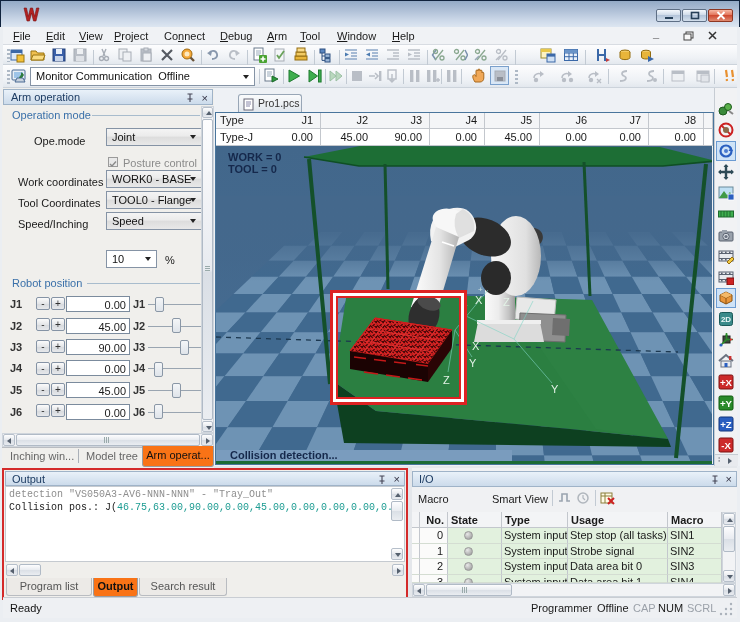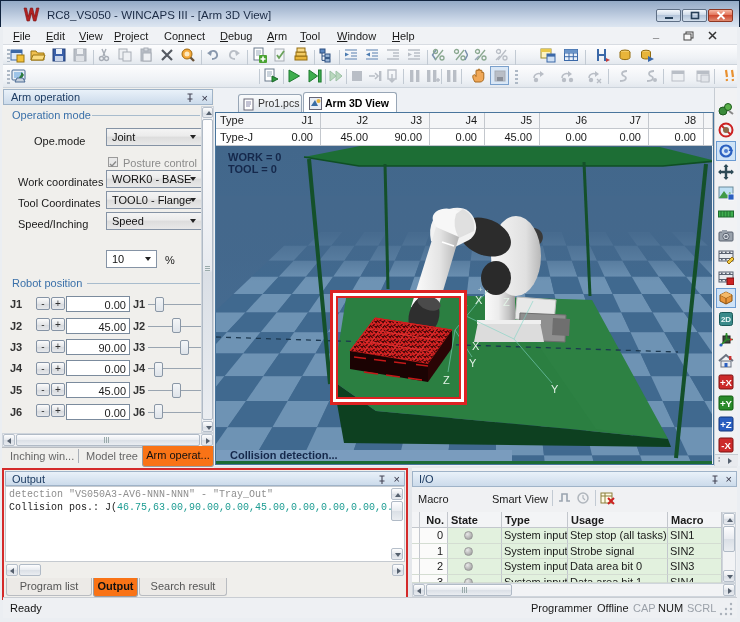--- a/index.html
+++ b/index.html
@@ -46,21 +46,20 @@
 .sbn{position:absolute;width:14px;height:13px;border:1px solid #8593a5;border-radius:2px;background:linear-gradient(180deg,#fbfbfb,#e4e6e9 50%,#d6d9dd 51%,#e6e8eb);text-align:center;line-height:11px;font-size:10px;color:#333}
 .strk{position:absolute;height:1px;background:#9aa5b1}
 .sthmb{position:absolute;width:9px;height:15px;background:linear-gradient(180deg,#f4f6f8,#dfe4ea);border:1px solid #8a97a6;border-radius:2px}
 </style></head>
 <body>
 
 <div class="a" id="title">
  <svg class="a" style="left:22px;top:6px" width="17" height="15" viewBox="0 0 17 15">
       <path d="M1 1 L4 14 L6.5 14 L8.5 6 L10.5 14 L13 14 L16 1 L13.5 1 L11.7 9.5 L9.6 1 L7.4 1 L5.3 9.5 L3.5 1 Z" fill="#b22222" stroke="#7a1010" stroke-width=".6"></path>
     </svg>
- <span class="a txt">RC8_VS050 - WINCAPS III - [Arm 3D View]</span>
  <div class="a wbtn" style="left:655px;width:25px"><svg width="10" height="9">
         <rect x="1" y="6" width="8" height="2" fill="#274059"></rect>
       </svg></div>
  <div class="a wbtn" style="left:681px;width:25px"><svg width="10" height="9">
         <rect x="1.5" y="1.5" width="7" height="6" fill="none" stroke="#274059" stroke-width="1.6"></rect>
       </svg></div>
  <div class="a wbtn cl" style="left:707px;width:25px"><svg width="10" height="9">
         <path d="M1.5 1 L8.5 8 M8.5 1 L1.5 8" stroke="#fff" stroke-width="1.8"></path>
       </svg></div>
 </div>
@@ -232,20 +231,21 @@
   </div>
 
 <div class="a tbar" style="top:65px;height:23px" id="tb2">
  <div class="grip" style="top:5px;height:14px"></div>
     <svg class="ic" style="left:8px;top:3px" width="16" height="16" viewBox="0 0 16 16">
       <rect x="1" y="2" width="13" height="10" rx="1" fill="#e8eef6" stroke="#4a6a94"></rect>
       <rect x="3" y="4" width="9" height="6" fill="#9ec4e8"></rect>
       <path d="M4 14 L14 14 L12 10 L6 10 Z" fill="#c8d2de" stroke="#4a6a94"></path>
       <path d="M10 5 C13 5 13 9 10 9 M10.5 9.5 L8.5 9.5 L9.8 7.6 Z" fill="#2e7a3e" stroke="#2e7a3e"></path>
     </svg>
+ <div class="cmb" style="left:27px;top:2px;width:225px;height:19px;background:#fff">Monitor Communication&nbsp; Offline<span class="ar" style="top:7px"></span></div>
     <div class="tsep" style="left:256px;top:4px"></div>
     <svg class="ic" style="left:260px;top:3px" width="16" height="16" viewBox="0 0 16 16">
       <rect x="2" y="1" width="9" height="12" fill="#fff" stroke="#6a7a8c"></rect>
       <path d="M4 4h5M4 6h5M4 8h4" stroke="#9ab"></path>
       <path d="M6 13 L12 10 L6 7 Z" fill="#2e9a3e" stroke="#1a6a28" transform="translate(3,1)"></path>
     </svg>
     <div class="tsep" style="left:280px;top:4px"></div>
     <svg class="ic" style="left:283px;top:3px" width="16" height="16" viewBox="0 0 16 16">
       <path d="M3 2 L13.5 8 L3 14 Z" fill="#3fae4f" stroke="#1f7a30"></path>
     </svg>
@@ -435,27 +435,20 @@
  <span class="a" style="left:84px;top:362px;color:#666">Model tree</span>
  <div class="btab on" style="left:140px;top:358px;width:72px;height:21px;padding-top:3px">Arm operat...</div>
 </div>
 
 <div class="a" id="mdi" style="left:214px;top:88px;width:596px;height:378px;background:#eef1f5">
 
  <div class="ttab" style="left:24px;top:6px;width:64px;height:19px;padding:2px 0 0 19px;font-size:10.5px">Pro1.pcs
    <svg class="a" style="left:4px;top:3px" width="12" height="13">
         <rect x="1" y="1" width="9" height="11" fill="#fff" stroke="#667"></rect>
         <path d="M3 4h5M3 6h5M3 8h4" stroke="#88a" stroke-width="1"></path>
-      </svg>
- </div>
- <div class="ttab on" style="left:89px;top:4px;width:94px;height:21px;padding:4px 0 0 21px;font-size:10.5px">Arm 3D View
-   <svg class="a" style="left:5px;top:4px" width="13" height="13">
-        <rect x="0.5" y="0.5" width="12" height="12" fill="#e8edf4" stroke="#667"></rect>
-        <path d="M2 9 L6 3 L9 9 Z" fill="#3a6ea5"></path>
-        <circle cx="9.5" cy="4" r="2" fill="#e8b33a"></circle>
       </svg>
  </div>
 
  <div class="a" style="left:1px;top:25px;width:499px;height:34px;background:#fff"></div>
  <div class="a" style="left:1px;top:24px;width:492px;height:34px;background:#fff;border:1px solid #b9bfc7;border-right:none"></div>
 <div class="gc" style="left:2px;top:24px;width:52px;height:17px;background:#f4f5f7;text-align:left;padding-right:12px">Type</div>
 <div class="gc" style="left:52px;top:24px;width:55px;height:17px;background:#f4f5f7;text-align:right;padding-right:7px">J1</div>
 <div class="gc" style="left:107px;top:24px;width:55px;height:17px;background:#f4f5f7;text-align:right;padding-right:7px">J2</div>
 <div class="gc" style="left:161px;top:24px;width:55px;height:17px;background:#f4f5f7;text-align:right;padding-right:7px">J3</div>
 <div class="gc" style="left:216px;top:24px;width:55px;height:17px;background:#f4f5f7;text-align:right;padding-right:7px">J4</div>

